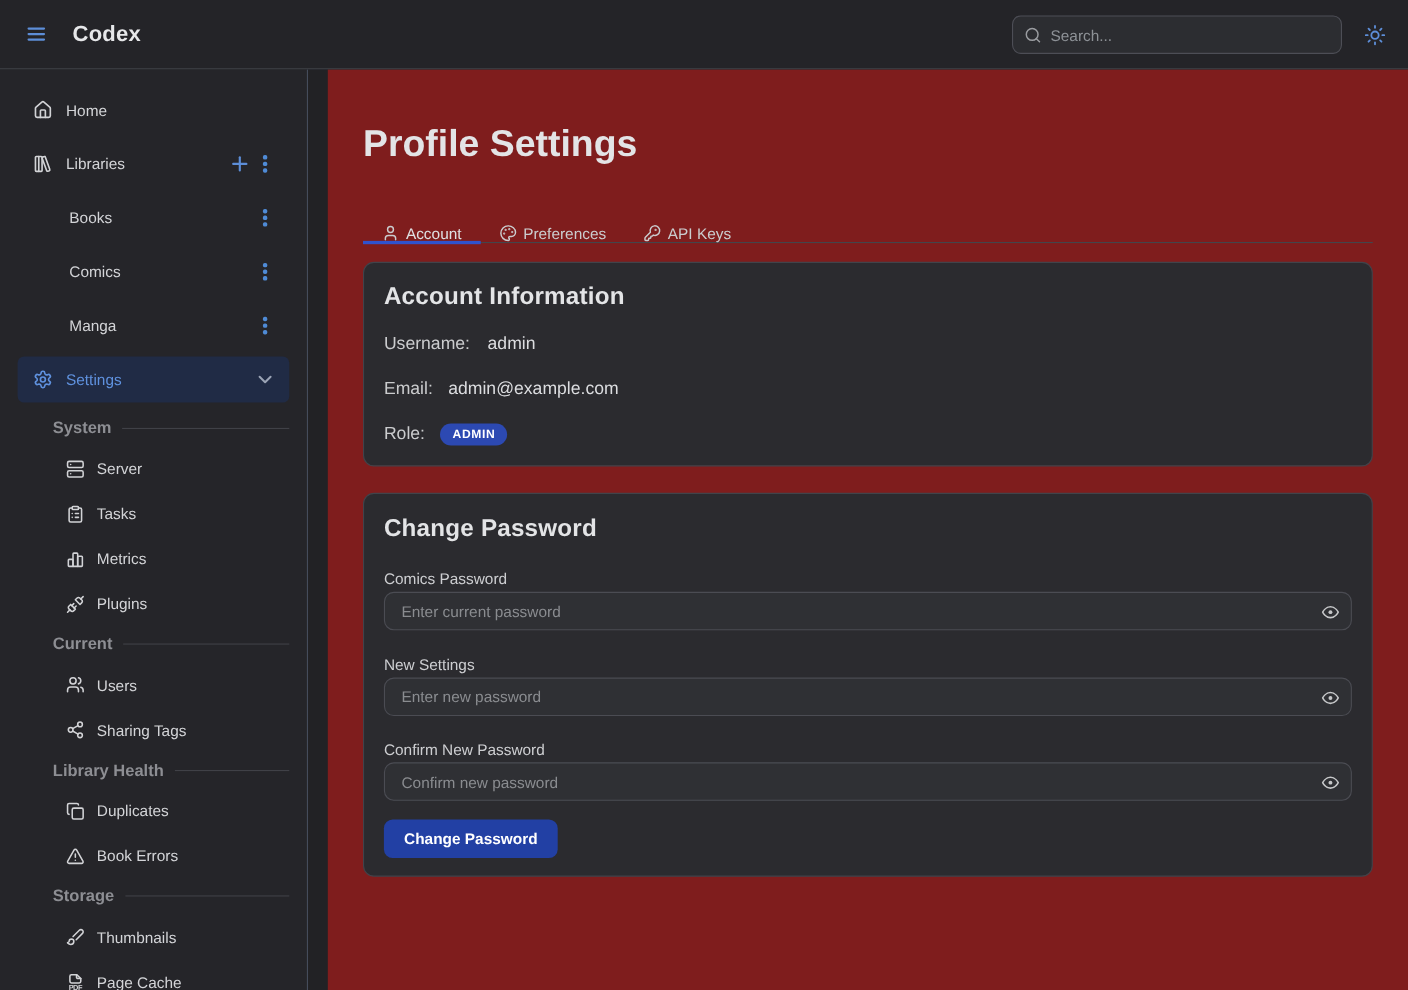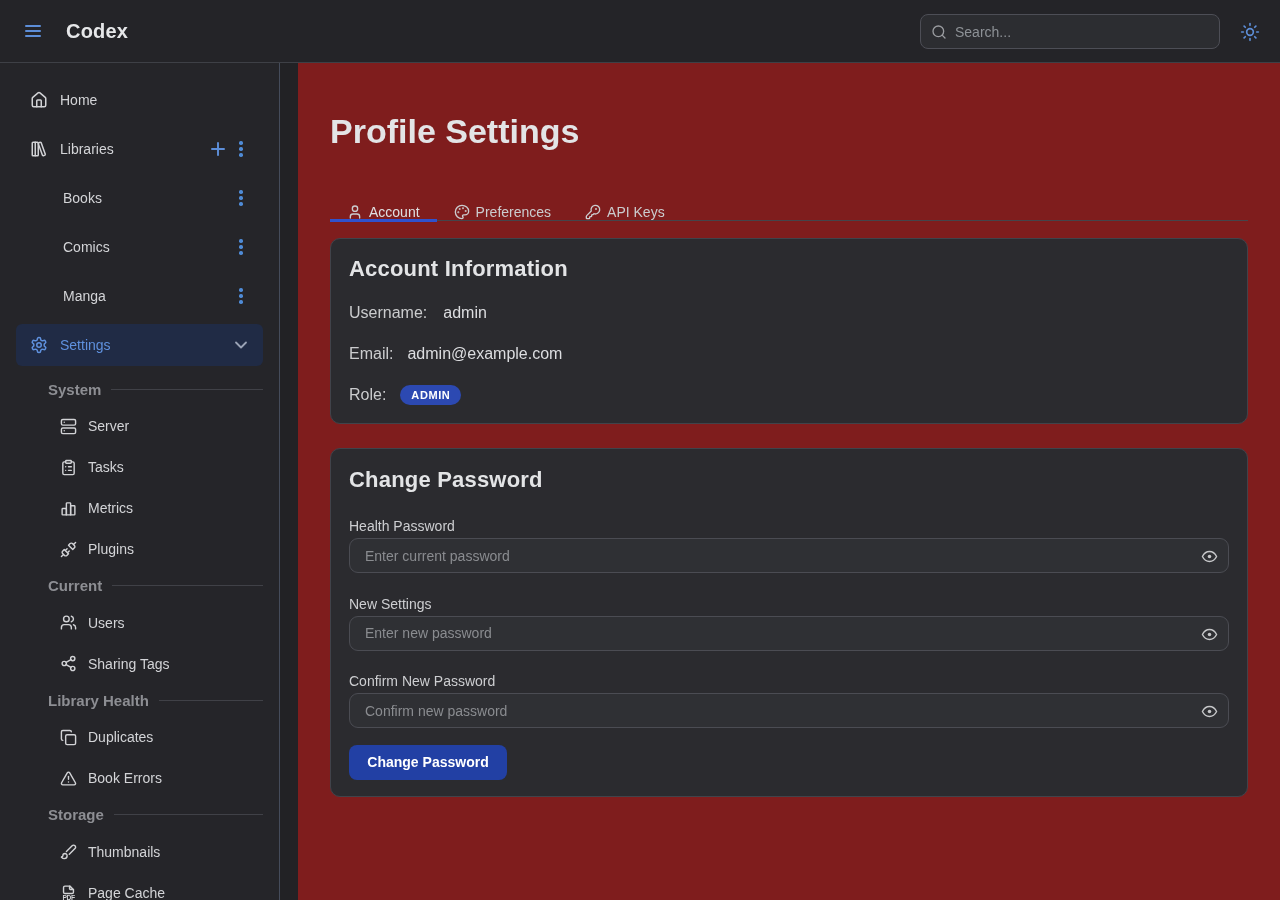--- a/index.html
+++ b/index.html
@@ -290,21 +290,21 @@
           <span class="v" style="margin-left:14px">admin@example.com</span>
         </div>
       <div class="inforow">
           <span class="k">Role:</span>
           <span class="badge">ADMIN</span>
         </div>
     </div>
     <div class="card" style="margin-top:24px; padding-top:18px; padding-bottom:16.5px">
       <h2>Change Password</h2>
       <div class="fgroup" style="margin-top:25px">
-        <label>Health Password</label>
+        <label>Comics Password</label>
         <div class="inputwrap">
           <span class="ph">Enter current password</span>
           <span class="eye"><svg class="lucide" width="17" height="17" viewBox="0 0 24 24" style="stroke:#c6c7c9">
                 <path d="M2 12s3.5-7 10-7 10 7 10 7-3.5 7-10 7-10-7-10-7Z"></path>
                 <circle cx="12" cy="12" r="2.5" fill="#c6c7c9" stroke="none"></circle>
               </svg></span>
         </div>
       </div>
       <div class="fgroup">
         <label>New Settings</label>

